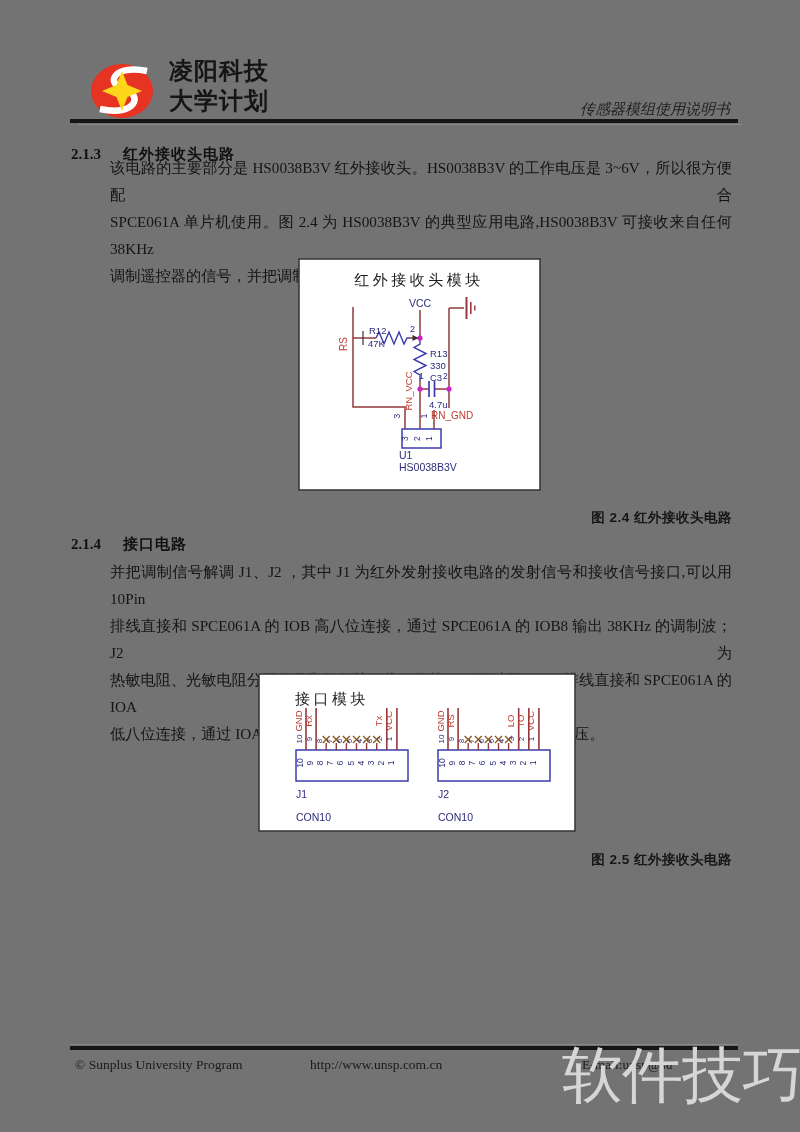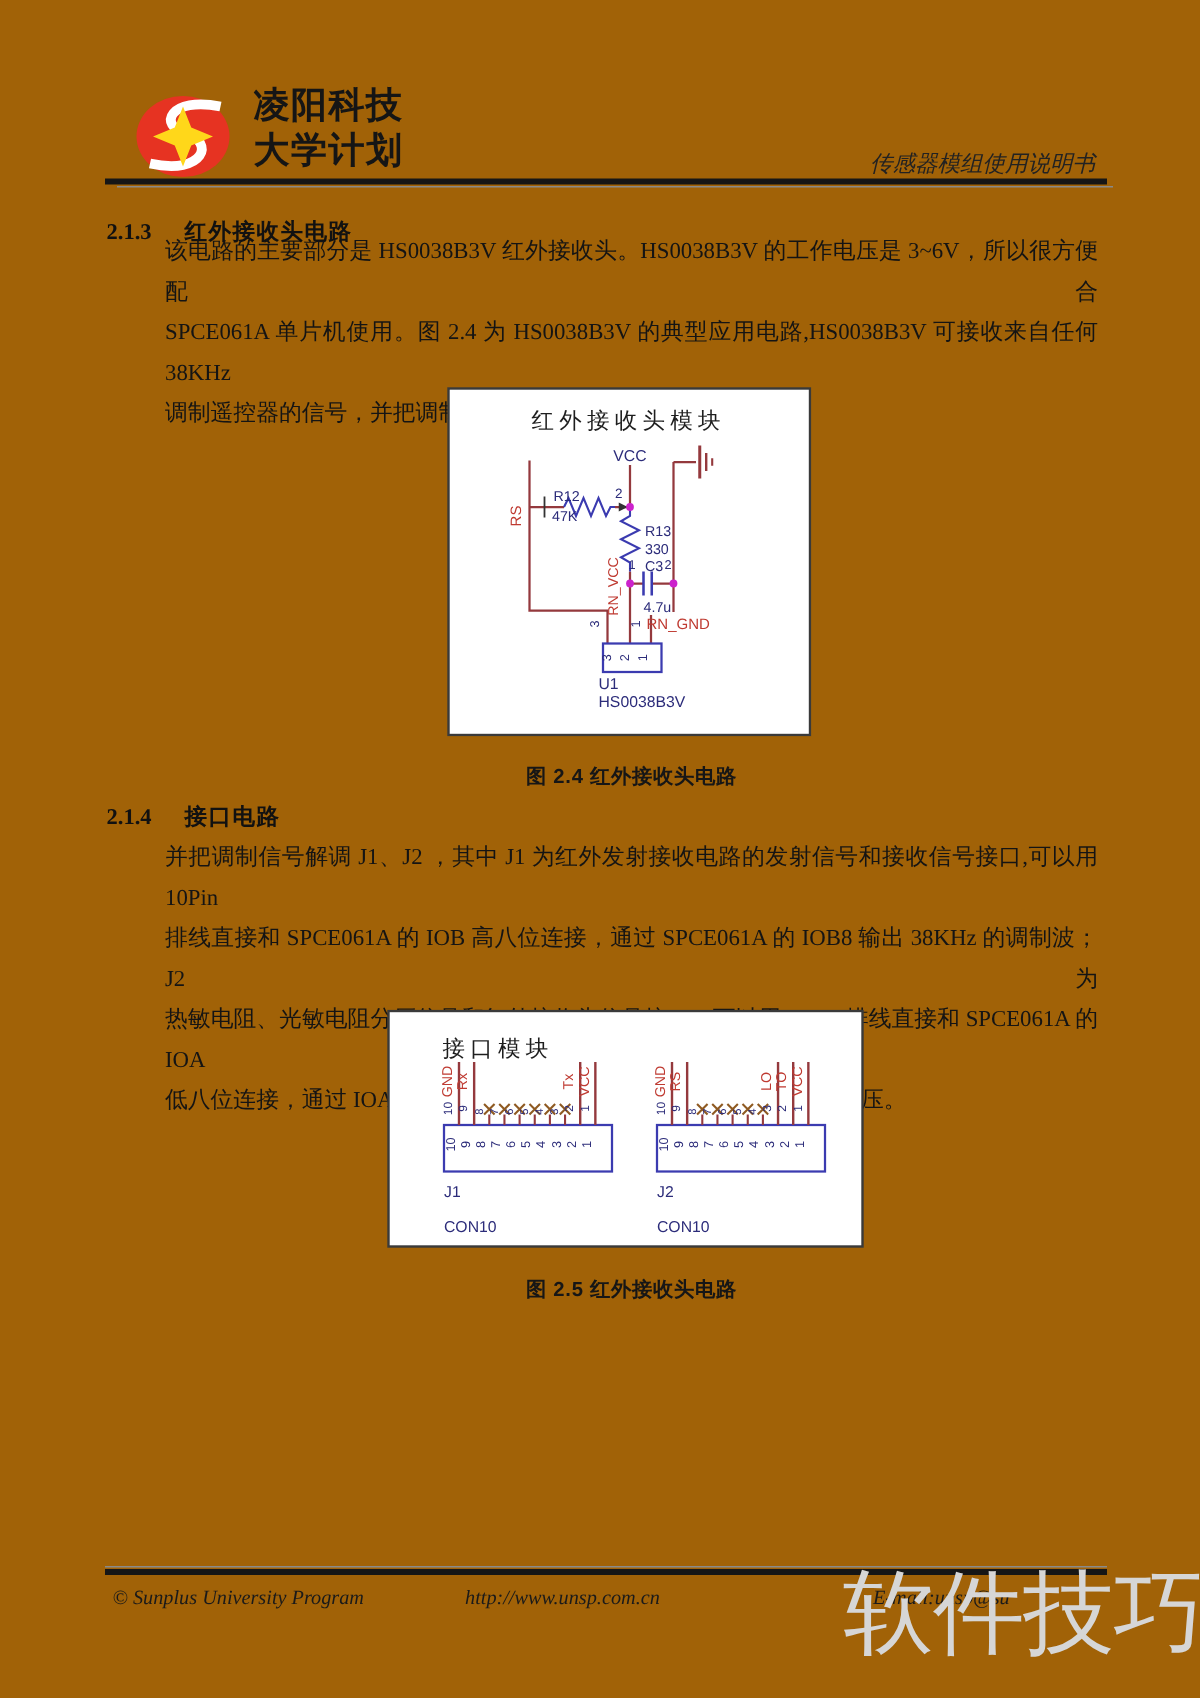--- a/index.html
+++ b/index.html
@@ -1,45 +1,45 @@
 <!DOCTYPE html>
 <html><head>
 <meta charset="utf-8">
 <style>
   html,body{margin:0;padding:0;background:#e8e8e8;}
-  .page{position:relative;width:800px;height:1132px;margin:0 auto;background:#a16207;overflow:hidden;
+  .page{position:relative;width:800px;height:1132px;margin:0 auto;background:#737373;overflow:hidden;
         font-family:"Liberation Serif","DejaVu Serif",serif;color:#111;}
   .abs{position:absolute;}
 
   
   .logo-text{left:169px;top:56px;font-family:"Liberation Sans","DejaVu Sans",sans-serif;
              font-weight:bold;font-size:24px;line-height:30px;color:#151515;letter-spacing:1px;}
   .doc-title{right:70px;top:100px;font-size:15px;font-style:italic;color:#222;
              font-family:"Liberation Serif","DejaVu Serif",serif;}
   .rule-bar{left:70px;width:668px;height:4px;background:#161616;}
   .rule-shadow{height:1px;background:#8a8a8a;}
 
   
   .sec-head{left:71px;font-size:15px;font-weight:bold;white-space:nowrap;}
   .sec-num{font-family:"Liberation Serif","DejaVu Serif",serif;margin-right:22px;}
   .sec-title{font-family:"Liberation Sans","DejaVu Sans",sans-serif;letter-spacing:1px;}
   .para{left:110px;width:622px;font-size:15.2px;line-height:27px;color:#141414;}
   .jline{text-align:justify;text-align-last:justify;}
   .lline{text-align:left;}
-  .caption{left:110px;width:622px;text-align:center;font-size:13.5px;font-weight:bold;
+  .caption{left:110px;width:622px;text-align:right;font-size:13.5px;font-weight:bold;
            font-family:"Liberation Sans","DejaVu Sans",sans-serif;letter-spacing:.5px;color:#161616;}
 
   
   .figsvg{display:block;}
   .sch-des{font-family:"Liberation Sans","DejaVu Sans",sans-serif;fill:#2c2c7a;}
   .sch-net{font-family:"Liberation Sans","DejaVu Sans",sans-serif;fill:#bf3a31;}
   .fig-title{font-family:"Liberation Serif","DejaVu Serif",serif;fill:#1e1e1e;letter-spacing:3.5px;}
 
   
-  .footer-line{font-size:13.5px;font-style:italic;color:#1a1a1a;white-space:nowrap;}
+  .footer-line{font-size:13.5px;color:#1a1a1a;white-space:nowrap;}
   .watermark{left:562px;top:1038px;width:238px;height:80px;overflow:hidden;
              font-family:"Liberation Sans","DejaVu Sans",sans-serif;
              font-size:61px;line-height:74px;color:#d6d6d6;white-space:nowrap;letter-spacing:-1px;}
 </style>
 </head>
 <body>
 
 <div class="page">
 
   <svg class="abs" style="left:85px;top:58px;" width="80" height="66" viewBox="0 0 80 66">

